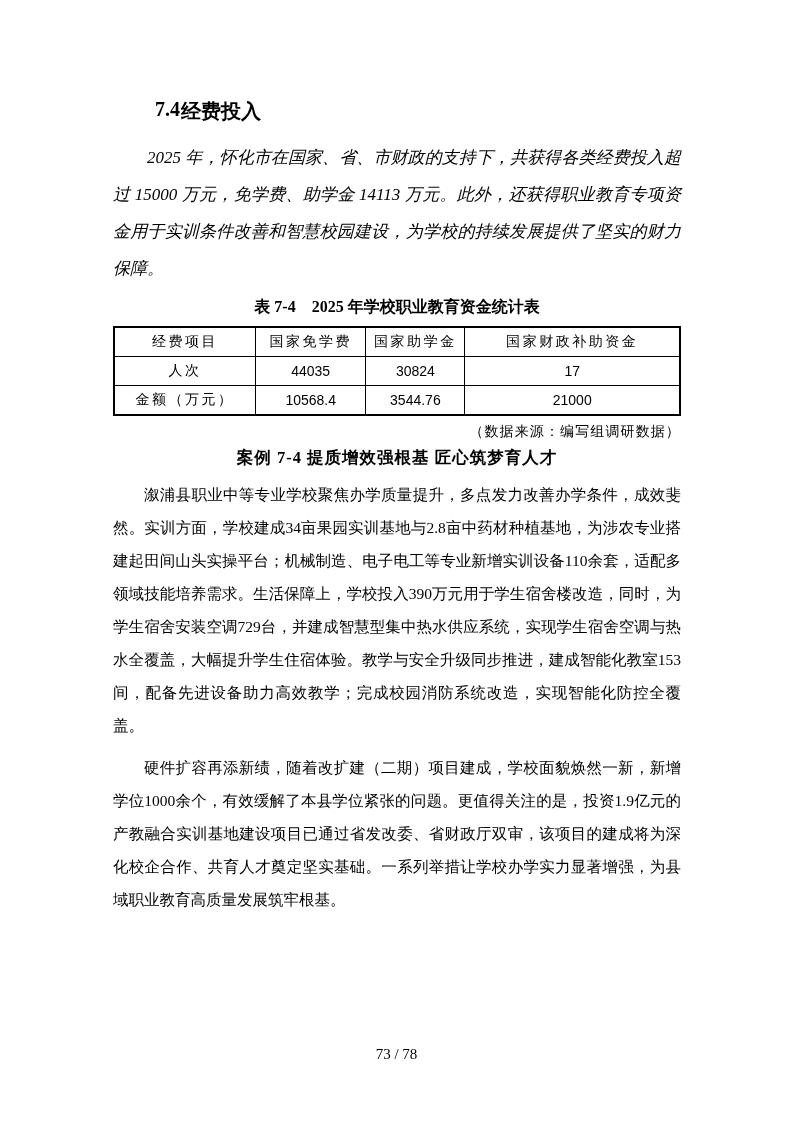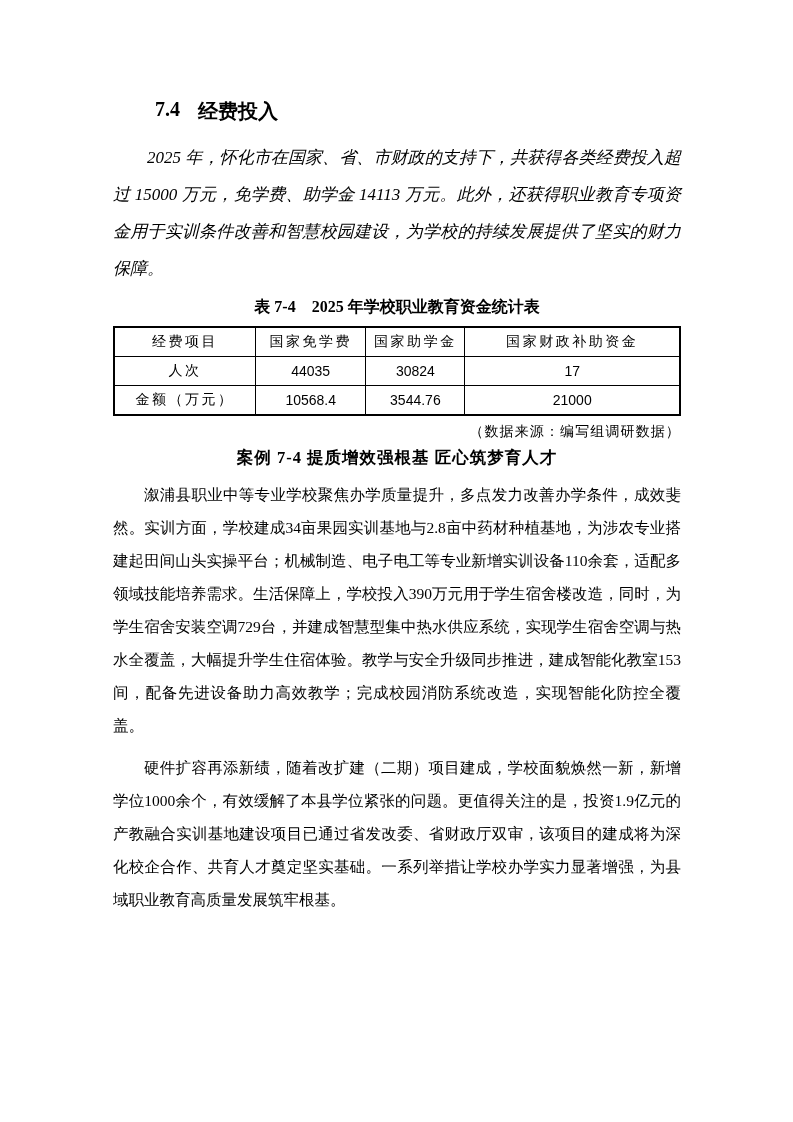--- a/index.html
+++ b/index.html
@@ -26,21 +26,21 @@
     color: #3c63ae;
     white-space: nowrap;
   }
   
   .content { position: absolute; top: 76px; left: 113px; width: 568px; }
   .section-heading {
     margin: 22px 0 0 42px;
     font-size: 20px;
     font-weight: bold;
     display: flex;
-    gap: 18px;
+    gap: 1px;
   }
   .intro {
     margin: 14px 0 0 0;
     font-size: 17px;
     line-height: 37px;
     text-align: justify;
     text-indent: 2em;
     font-style: italic;
   }
   .table-caption {
@@ -156,14 +156,15 @@
 
     <div class="source-note">（数据来源：编写组调研数据）</div>
 
     <h3 class="case-heading">案例 7-4 提质增效强根基 匠心筑梦育人才</h3>
 
     <p class="case-para">溆浦县职业中等专业学校聚焦办学质量提升，多点发力改善办学条件，成效斐然。实训方面，学校建成34亩果园实训基地与2.8亩中药材种植基地，为涉农专业搭建起田间山头实操平台；机械制造、电子电工等专业新增实训设备110余套，适配多领域技能培养需求。生活保障上，学校投入390万元用于学生宿舍楼改造，同时，为学生宿舍安装空调729台，并建成智慧型集中热水供应系统，实现学生宿舍空调与热水全覆盖，大幅提升学生住宿体验。教学与安全升级同步推进，建成智能化教室153间，配备先进设备助力高效教学；完成校园消防系统改造，实现智能化防控全覆盖。</p>
     <p class="case-para">硬件扩容再添新绩，随着改扩建（二期）项目建成，学校面貌焕然一新，新增学位1000余个，有效缓解了本县学位紧张的问题。更值得关注的是，投资1.9亿元的产教融合实训基地建设项目已通过省发改委、省财政厅双审，该项目的建成将为深化校企合作、共育人才奠定坚实基础。一系列举措让学校办学实力显著增强，为县域职业教育高质量发展筑牢根基。</p>
 
   </div>
 
+  <div class="page-number">73 / 78</div>
 
 </div>
 
 </body></html>

